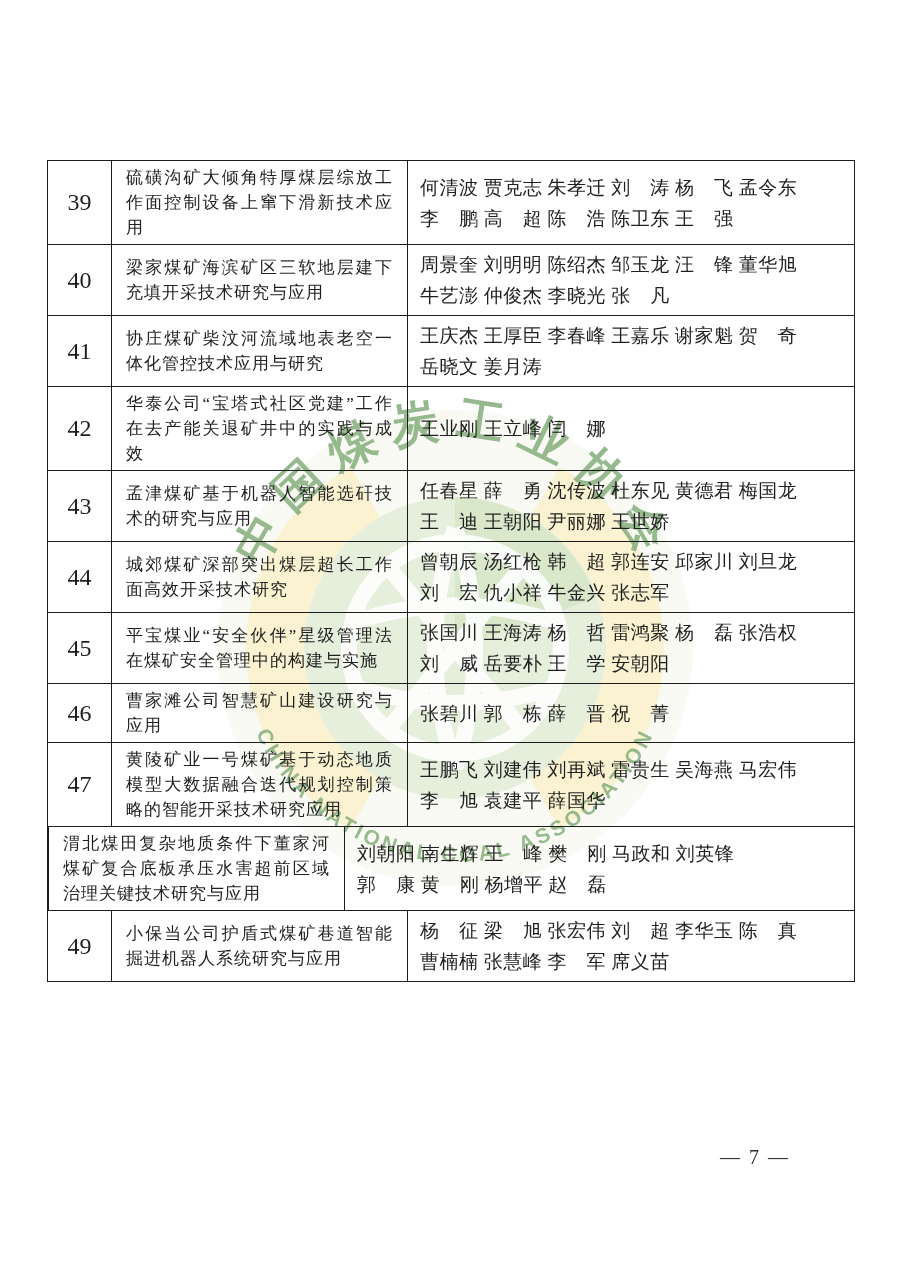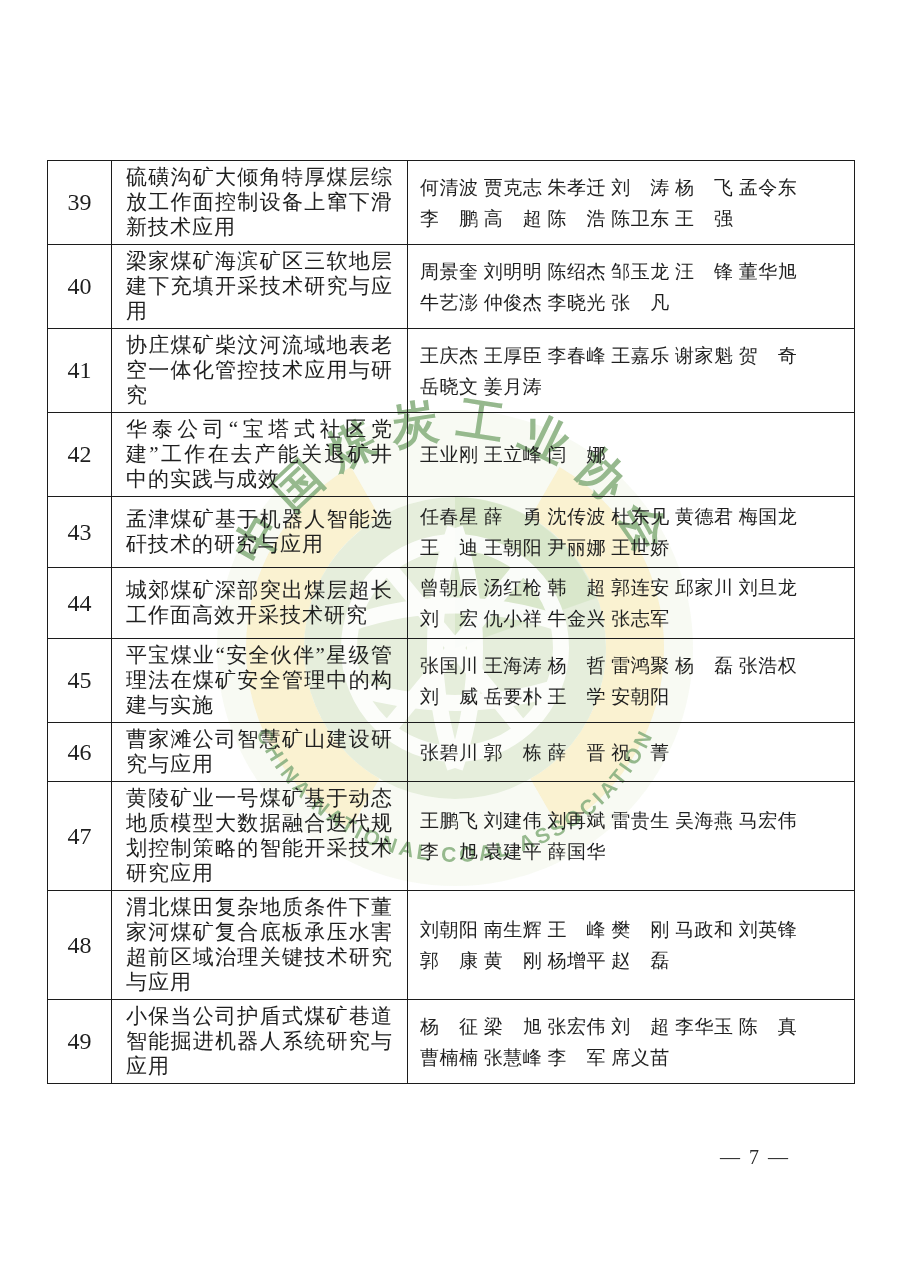--- a/index.html
+++ b/index.html
@@ -21,21 +21,21 @@
   }
   .t-row{display:flex;border-top:1px solid #1c1c1c;}
   .t-row:first-child{border-top:none;}
   .cell{box-sizing:border-box;display:flex;flex-direction:column;justify-content:center;}
   .cell-no{
     width:63px;align-items:center;font-size:24px;
     font-family:"Liberation Serif","DejaVu Serif",serif;
   }
   .cell-title{
     width:297px;border-left:1px solid #1c1c1c;border-right:1px solid #1c1c1c;
-    padding:4px 14px;font-size:21px;line-height:25px;letter-spacing:1px;
+    padding:4px 14px;font-size:17px;line-height:25px;letter-spacing:1px;
     text-align:justify;text-align-last:left;
   }
   .cell-names{
     flex:1;padding:4px 6px 4px 12px;font-size:19px;line-height:31px;
     letter-spacing:.5px;white-space:pre-wrap;font-family:Liberation Serif, serif;
   }
   .name-line{white-space:pre;}
   
   .page-number{
     position:absolute;left:660px;top:1146px;width:190px;z-index:1;
@@ -120,21 +120,20 @@
     <div class="cell cell-names"><div class="name-line">张碧川 郭　栋 薛　晋 祝　菁</div></div>
   </div>
 
   <div class="t-row">
     <div class="cell cell-no">47</div>
     <div class="cell cell-title">黄陵矿业一号煤矿基于动态地质模型大数据融合迭代规划控制策略的智能开采技术研究应用</div>
     <div class="cell cell-names"><div class="name-line">王鹏飞 刘建伟 刘再斌 雷贵生 吴海燕 马宏伟</div><div class="name-line">李　旭 袁建平 薛国华</div></div>
   </div>
 
   <div class="t-row">
-    <div class="cell cell-no">48</div>
     <div class="cell cell-title">渭北煤田复杂地质条件下董家河煤矿复合底板承压水害超前区域治理关键技术研究与应用</div>
     <div class="cell cell-names"><div class="name-line">刘朝阳 南生辉 王　峰 樊　刚 马政和 刘英锋</div><div class="name-line">郭　康 黄　刚 杨增平 赵　磊</div></div>
   </div>
 
   <div class="t-row">
     <div class="cell cell-no">49</div>
     <div class="cell cell-title">小保当公司护盾式煤矿巷道智能掘进机器人系统研究与应用</div>
     <div class="cell cell-names"><div class="name-line">杨　征 梁　旭 张宏伟 刘　超 李华玉 陈　真</div><div class="name-line">曹楠楠 张慧峰 李　军 席义苗</div></div>
   </div>
 

